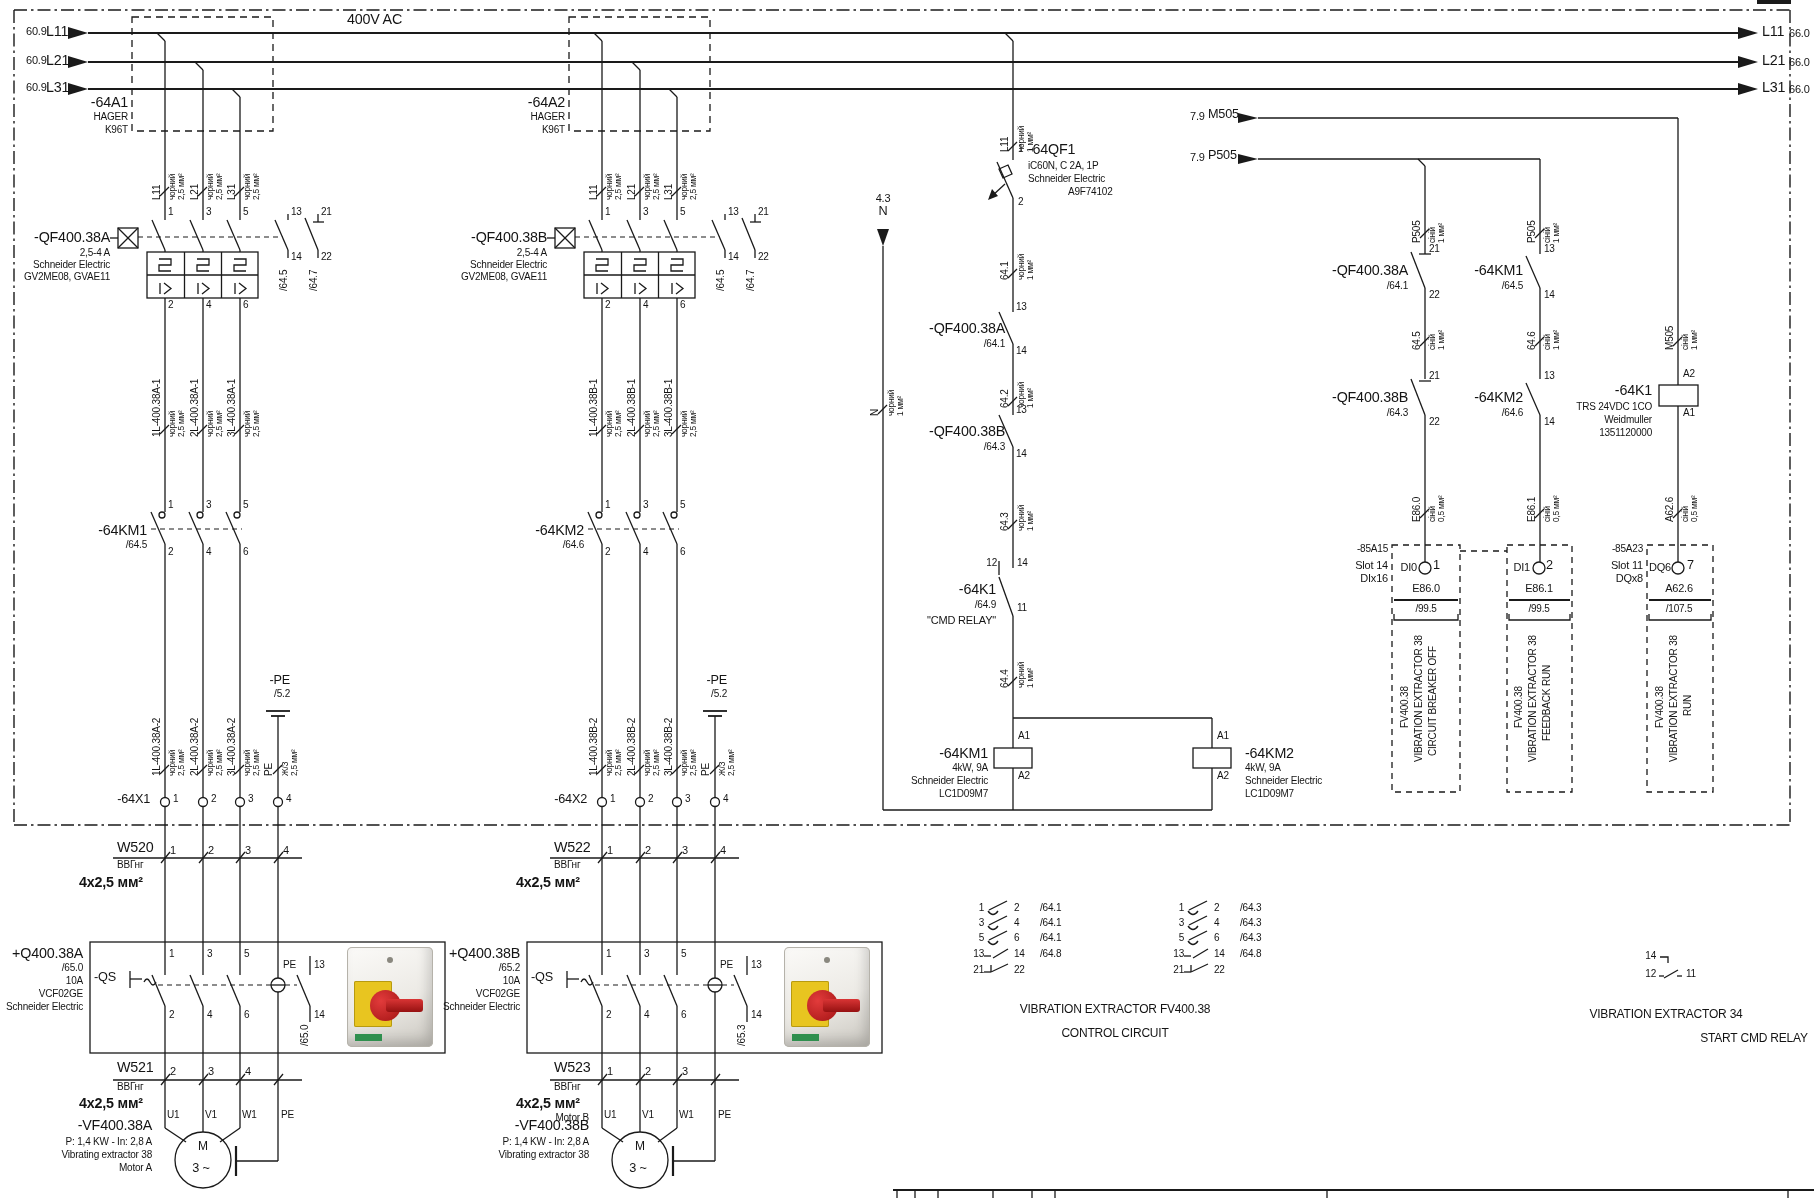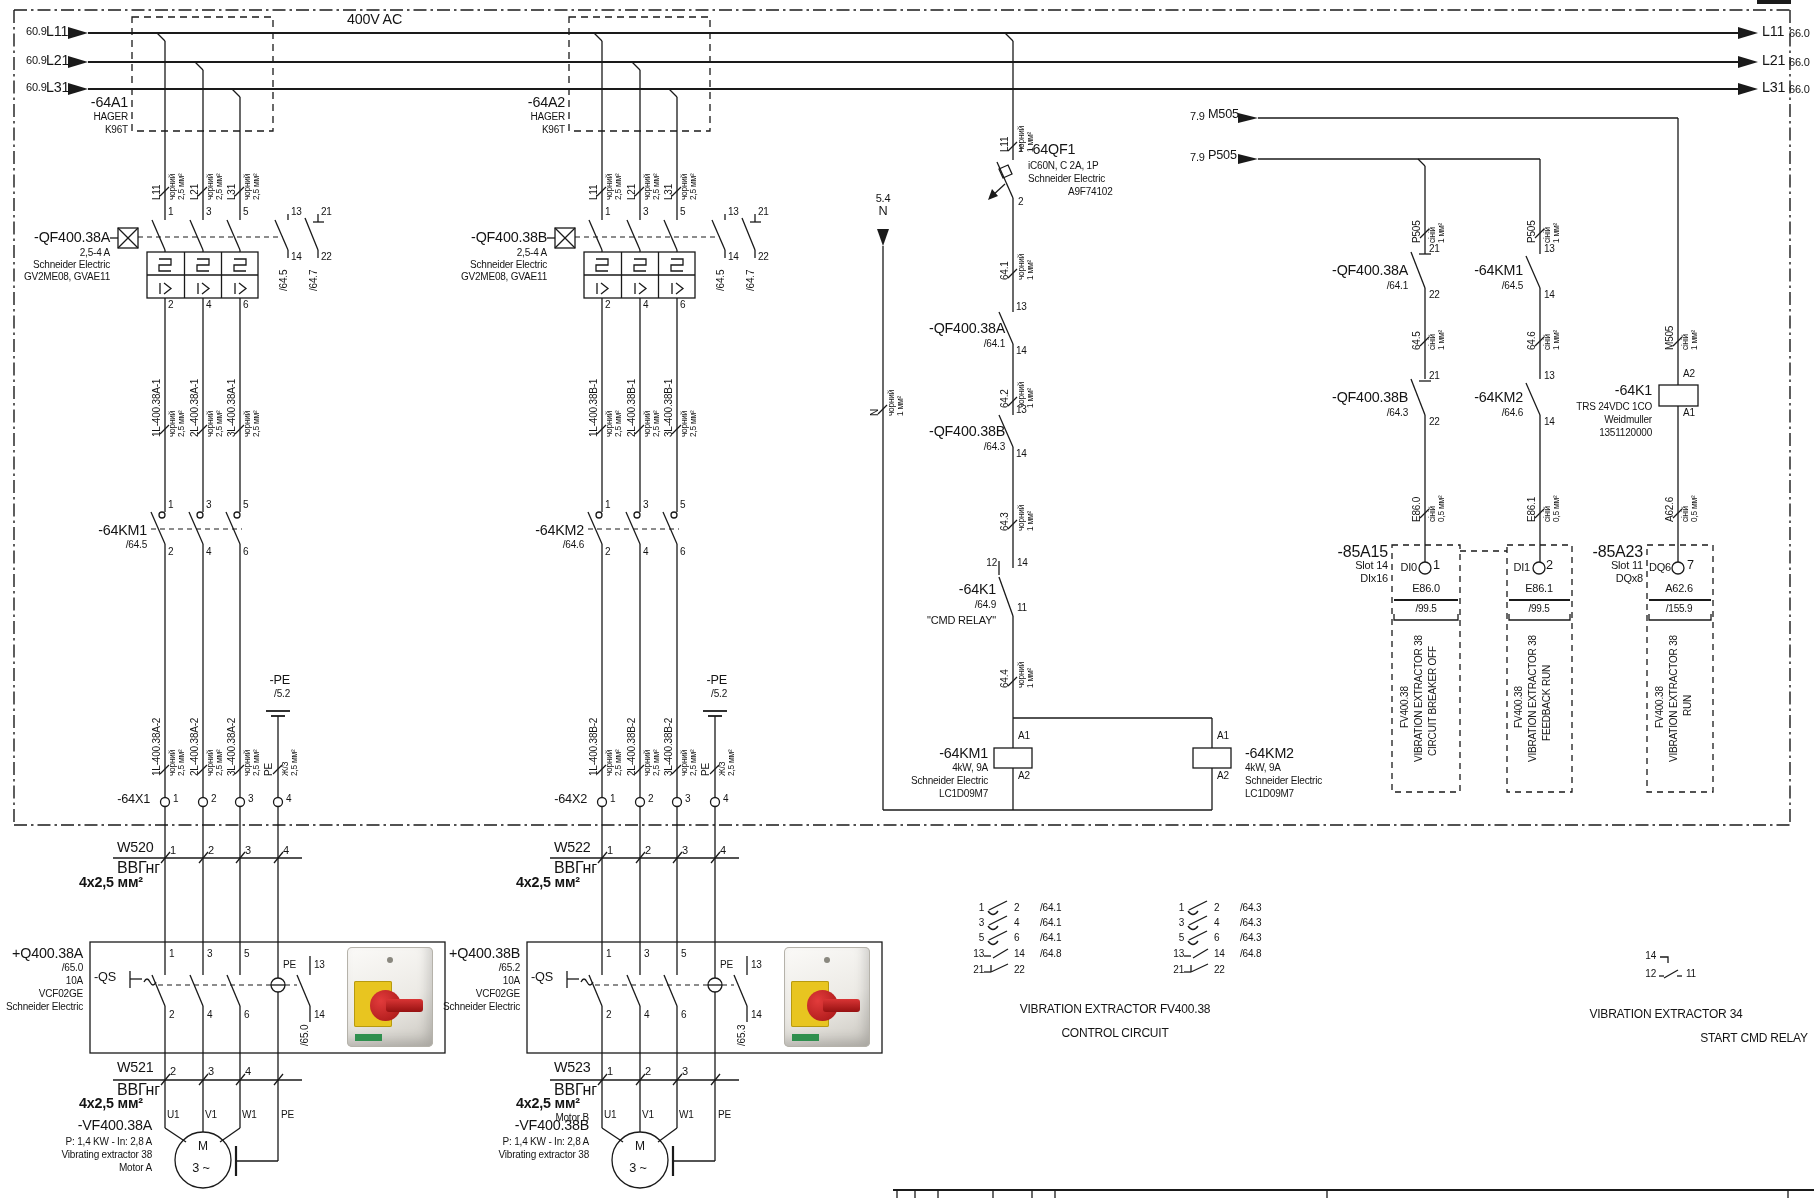--- a/index.html
+++ b/index.html
@@ -8,21 +8,21 @@
   #lw{position:absolute;left:0;top:0}
   #lw line,#lw path,#lw rect,#lw circle,#lw polyline{stroke:#1a1a1a;fill:none;stroke-width:1.3}
   #lw .p{stroke-width:1.8}
   #lw .t{stroke-width:2.2}
   #lw .f{fill:#1a1a1a;stroke:none}
   #lw .dd{stroke-dasharray:13 4 2.5 4;stroke-width:1.4}
   #lw .db{stroke-dasharray:7 5}
   #lw .dm{stroke-dasharray:6 5}
   #lw .dl{stroke-dasharray:5 4;stroke-width:1.1}
   .T{position:absolute;white-space:nowrap;line-height:1.06;font-size:10px}
-  .s9{font-size:11px}.s10{font-size:10px}.s12{font-size:16px}.s13{font-size:12.7px}
+  .s9{font-size:11px}.s10{font-size:10px}.s12{font-size:10px}.s13{font-size:12.7px}
   .s14{font-size:14.3px}.s16{font-size:12px}
   .b{font-weight:bold}
   .ra{transform:translateX(-100%)}
   .ctr{transform:translateX(-50%)}
   .rot{transform-origin:0 0;transform:rotate(-90deg);font-size:10px}
   .rot2{transform-origin:0 0;transform:rotate(-90deg);font-size:8.3px;line-height:8.8px}
   .photo{position:absolute;width:86px;height:100px;border-radius:5px;
     background:linear-gradient(160deg,#fbfaf8 0%,#eceae5 55%,#c9c6bf 100%);
     box-shadow:inset 0 0 0 1px #b5b2aa, inset -5px -7px 12px rgba(0,0,0,.16)}
   .photo i{position:absolute;display:block}
@@ -388,21 +388,21 @@
 <div class="T s9" style="left:1789px;top:28px">66.0</div>
 <div class="T s14" style="left:1762px;top:53px">L21</div>
 <div class="T s9" style="left:1789px;top:57px">66.0</div>
 <div class="T s14" style="left:1762px;top:80px">L31</div>
 <div class="T s9" style="left:1789px;top:84px">66.0</div>
 <div class="T s14" style="left:347px;top:12px">400V AC</div>
 <div class="T s9" style="left:1190px;top:111px">7.9</div>
 <div class="T s13" style="left:1208px;top:108px">M505</div>
 <div class="T s9" style="left:1190px;top:152px">7.9</div>
 <div class="T s13" style="left:1208px;top:149px">P505</div>
-<div class="T s9 ctr" style="left:883px;top:193px">5.4</div>
+<div class="T s9 ctr" style="left:883px;top:193px">4.3</div>
 <div class="T s13 ctr" style="left:883px;top:205px">N</div>
 
 <div class="T s14 ra" style="left:128px;top:95px">-64A1</div>
 <div class="T s10 ra" style="left:128px;top:112px">HAGER</div>
 <div class="T s10 ra" style="left:128px;top:125px">K96T</div>
 <div class="T rot" style="left:152px;top:200px">L11</div>
 <div class="T rot2" style="left:168px;top:200px">
       <div>чорний</div>
       <div>2,5 мм²</div>
     </div>
@@ -787,21 +787,21 @@
 <div class="T s9 ra" style="left:1530px;top:562px">DI1</div>
 <div class="T s13" style="left:1546px;top:559px">2</div>
 <div class="T s9 ctr" style="left:1539px;top:583px">E86.1</div>
 <div class="T s10 ctr" style="left:1539px;top:604px">/99.5</div>
 <div class="T rot" style="left:1514px;top:728px">FV400.38</div>
 <div class="T rot" style="left:1528px;top:762px">VIBRATION EXTRACTOR 38</div>
 <div class="T rot" style="left:1542px;top:741px">FEEDBACK RUN</div>
 <div class="T s9 ra" style="left:1671px;top:562px">DQ6</div>
 <div class="T s13" style="left:1687px;top:559px">7</div>
 <div class="T s9 ctr" style="left:1679px;top:583px">A62.6</div>
-<div class="T s10 ctr" style="left:1679px;top:604px">/155.9</div>
+<div class="T s10 ctr" style="left:1679px;top:604px">/107.5</div>
 <div class="T rot" style="left:1655px;top:728px">FV400.38</div>
 <div class="T rot" style="left:1669px;top:762px">VIBRATION EXTRACTOR 38</div>
 <div class="T rot" style="left:1683px;top:716px">RUN</div>
 
 <div class="T s10 ra" style="left:984px;top:903px">1</div>
     <div class="T s10" style="left:1014px;top:903px">2</div>
     <div class="T s10" style="left:1040px;top:903px">/64.1</div>
 <div class="T s10 ra" style="left:984px;top:918px">3</div>
     <div class="T s10" style="left:1014px;top:918px">4</div>
     <div class="T s10" style="left:1040px;top:918px">/64.1</div>

